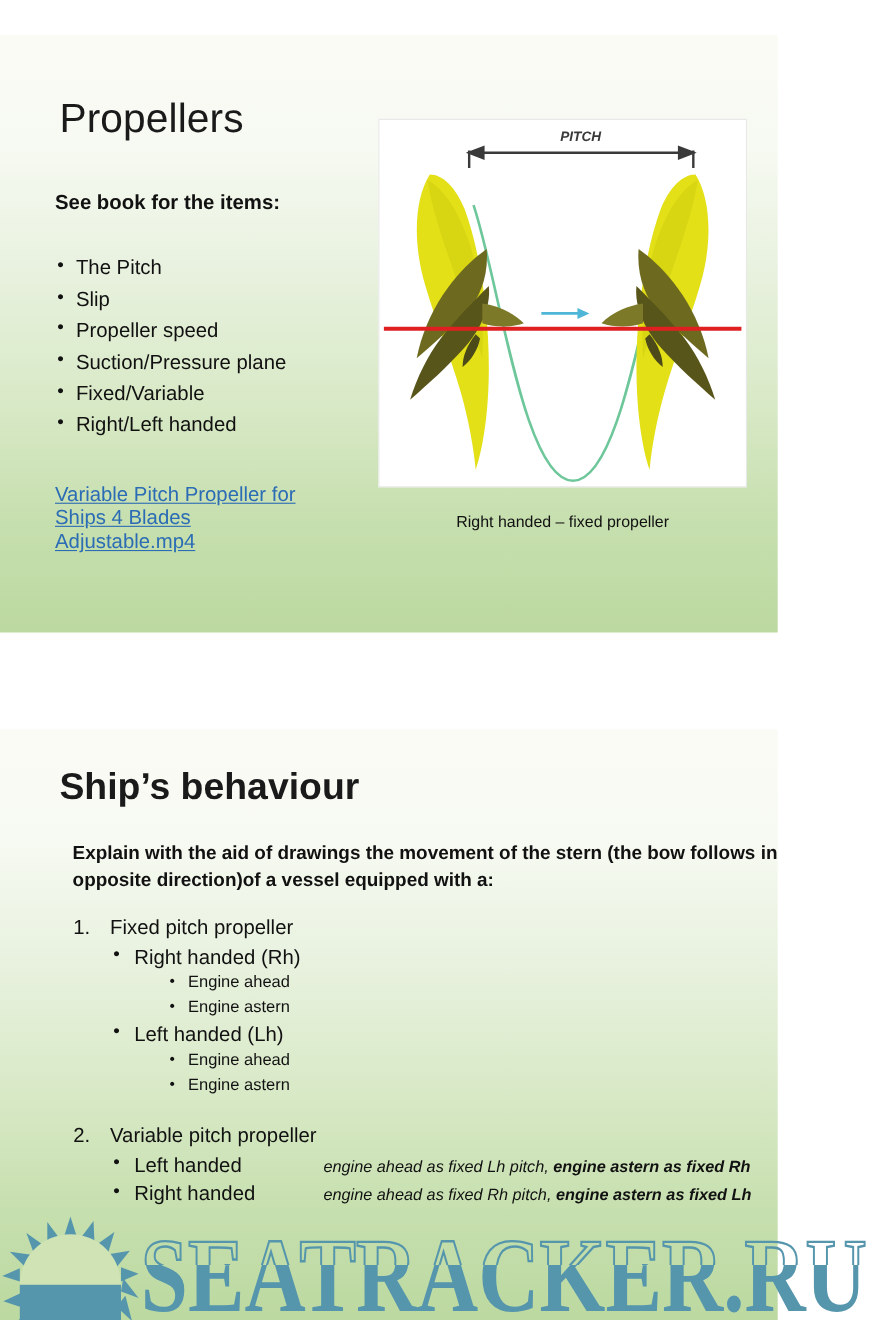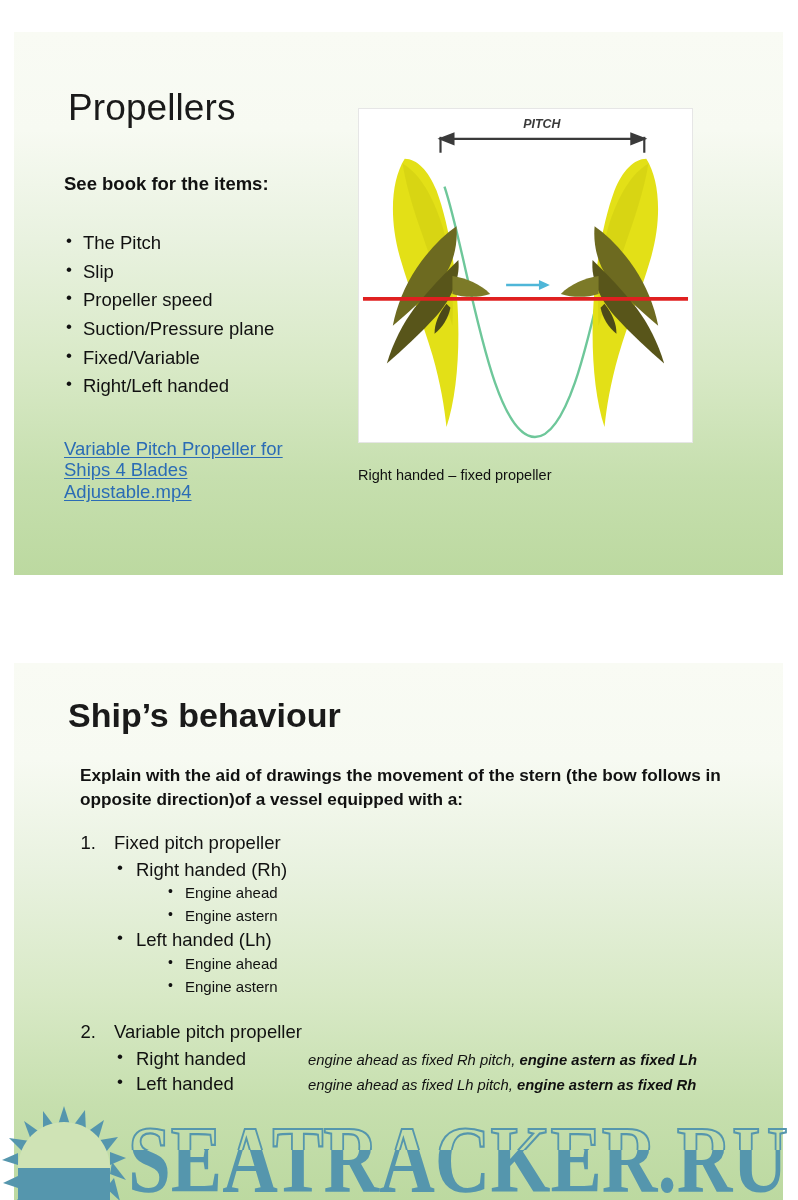--- a/index.html
+++ b/index.html
@@ -19,22 +19,22 @@
     position: absolute;
     left: 0; top: 0;
     width: 798px;
     height: 1200px;
     background: #ffffff;
   }
 
   
   .slide {
     position: absolute;
-    left: 14px;
-    width: 769px;
+    left: 0;
+    width: 707px;
     background: linear-gradient(to bottom, #f9fbf4 0%, #f7faf2 18%, #e9f2e0 38%, #d8e9c6 62%, #c6dfae 82%, #bcd9a0 100%);
     overflow: hidden;
   }
   #slide-1 { top: 32px;  height: 543px; }
   #slide-2 { top: 663px; height: 537px; }
 
   
   .s1-title {
     position: absolute;
     left: 54px;
@@ -101,20 +101,21 @@
     background: #ffffff;
     border: 1px solid #e6e6e6;
     box-sizing: border-box;
   }
   .prop-figure svg { display: block; width: 100%; height: 100%; }
   .fig-caption {
     position: absolute;
     left: 344px;
     top: 435px;
     width: 335px;
+    text-align: center;
     font-size: 14.5px;
     color: #111111;
   }
 
   
   .s2-title {
     position: absolute;
     left: 54px;
     top: 34px;
     font-size: 34px;
@@ -306,27 +307,27 @@
       <div class="lvl3">Engine astern</div>
 
       <div class="gap-block"></div>
 
       <div class="lvl1">
         <span class="num">2.</span>
         <span>Variable pitch propeller</span>
       </div>
 
       <div class="lvl2 annot">
+        <span class="lbl">Left handed</span>
+        <span class="note"><span class="thin">engine ahead  as fixed Lh pitch,</span> <span>engine astern as fixed Rh</span></span>
+      </div>
+
+      <div class="lvl2 annot">
         <span class="lbl">Right handed</span>
         <span class="note"><span class="thin">engine ahead  as fixed Rh pitch,</span> <span>engine astern as fixed Lh</span></span>
-      </div>
-
-      <div class="lvl2 annot">
-        <span class="lbl">Left handed</span>
-        <span class="note"><span class="thin">engine ahead  as fixed Lh pitch,</span> <span>engine astern as fixed Rh</span></span>
       </div>
 
     </div>
   </div>
 
   <div class="watermark">
     <svg viewBox="0 0 798 120" xmlns="http://www.w3.org/2000/svg">
       <defs>
         <clipPath id="wm-lower">
             <rect x="0" y="70" width="798" height="50"></rect>

